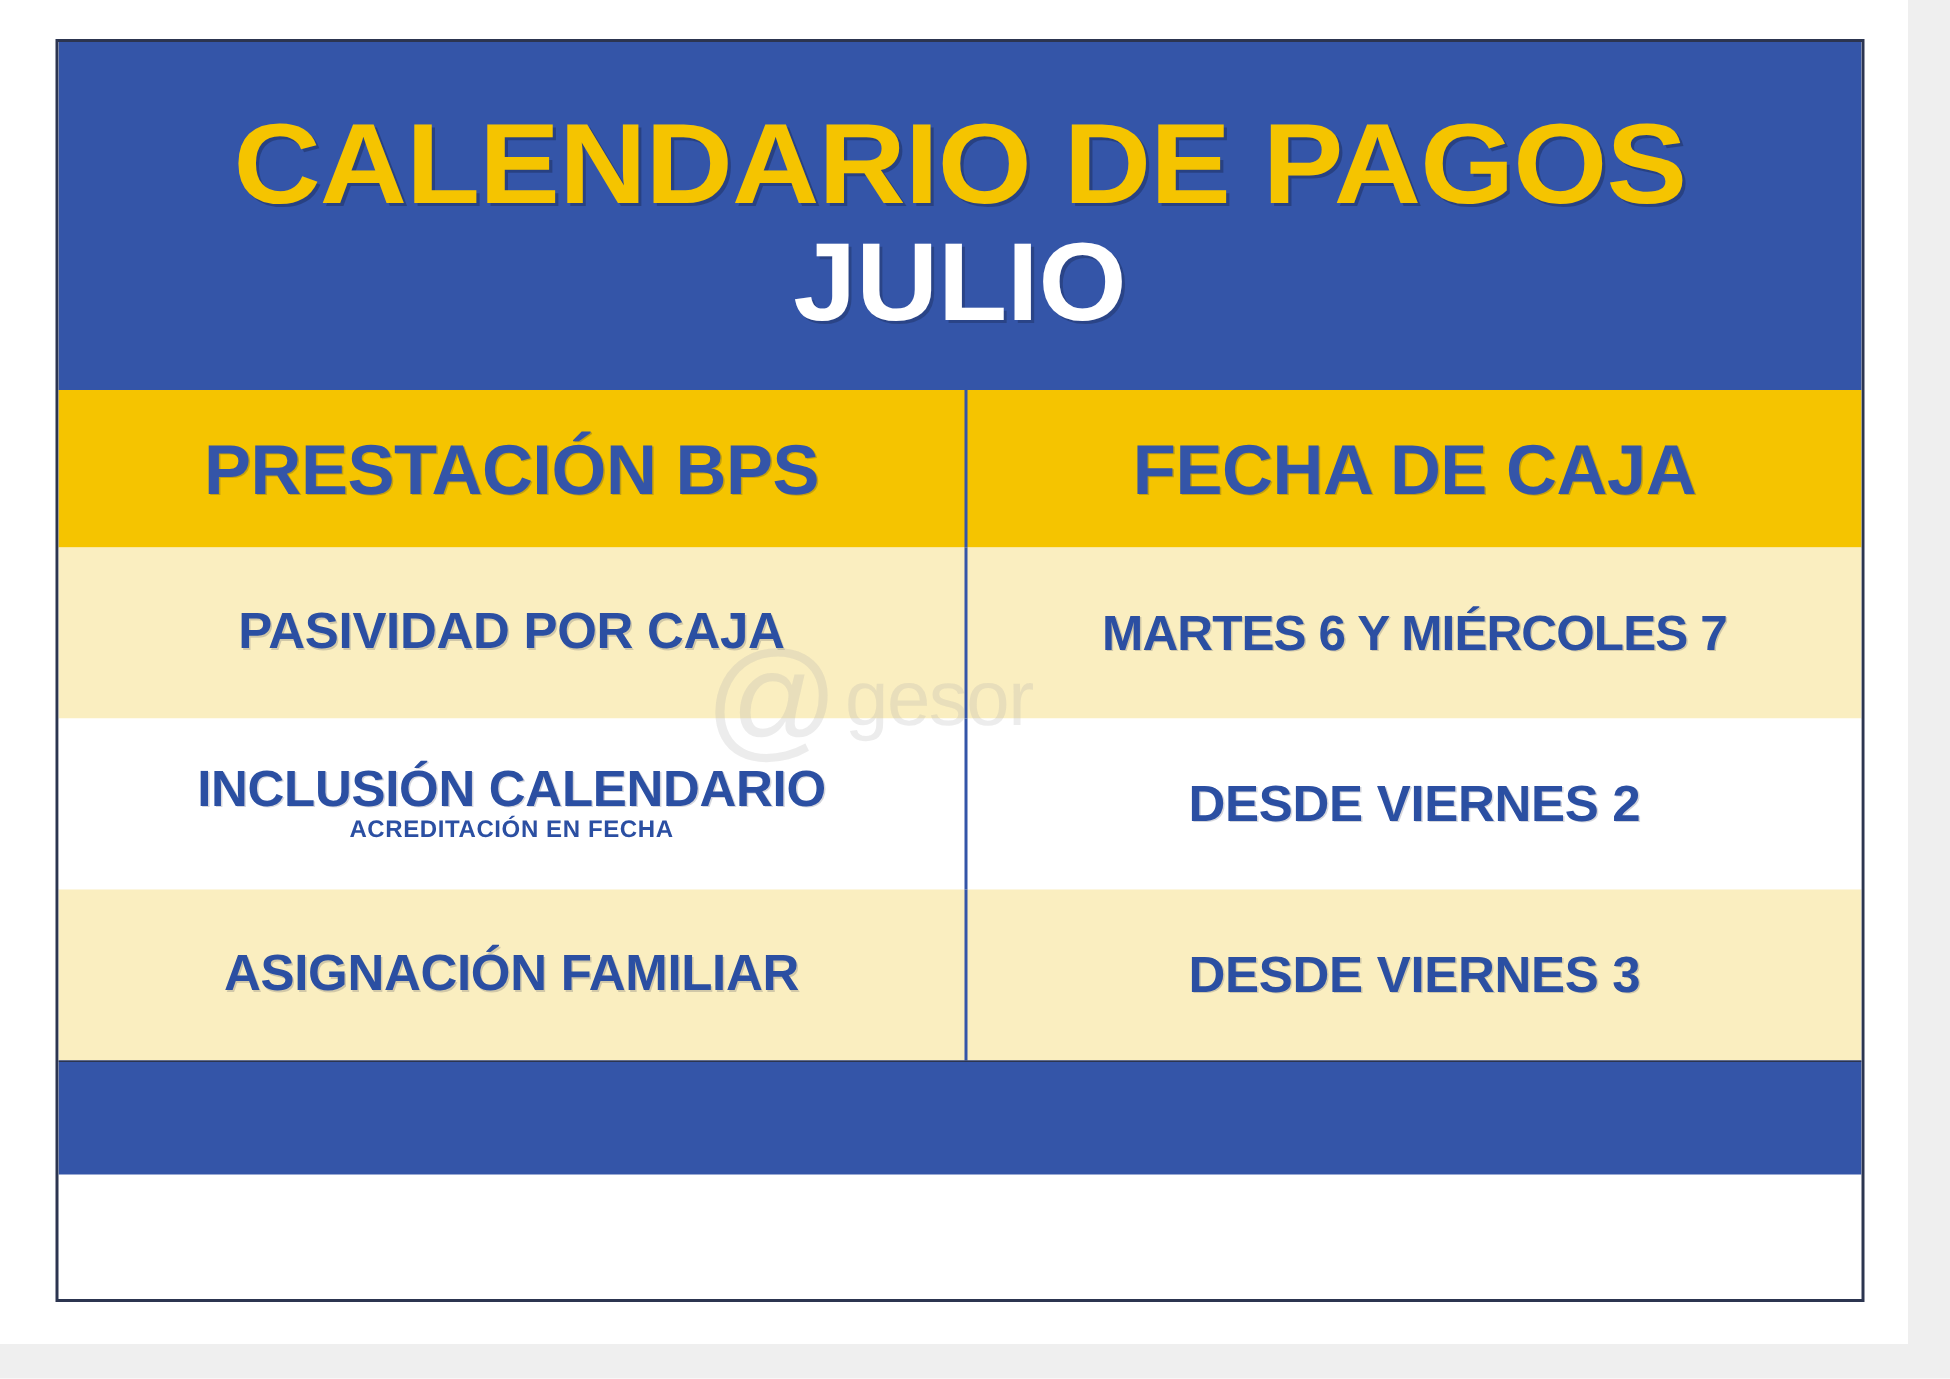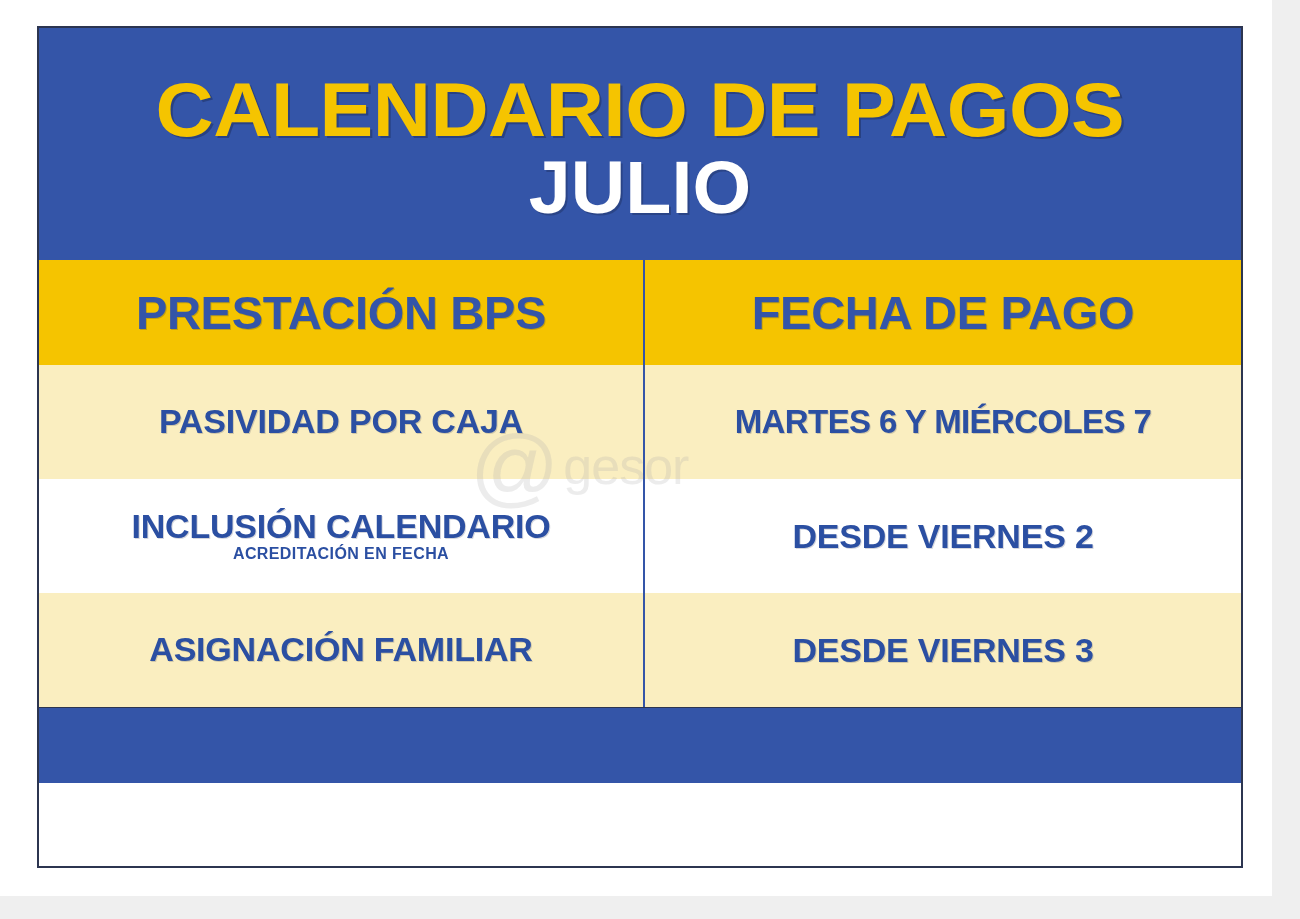--- a/index.html
+++ b/index.html
@@ -200,21 +200,21 @@
     </div>
 
     <table class="ptable">
       <colgroup>
         <col class="col-left">
         <col class="col-right">
       </colgroup>
       <thead>
         <tr class="head-row">
           <th>PRESTACIÓN BPS</th>
-          <th>FECHA DE PAGO</th>
+          <th>FECHA DE CAJA</th>
         </tr>
       </thead>
       <tbody>
 
 
         <tr class="body-row row-cream">
           <td>
             <span class="cell-stack">
               <span class="cell-main">PASIVIDAD POR CAJA</span>
             </span>

